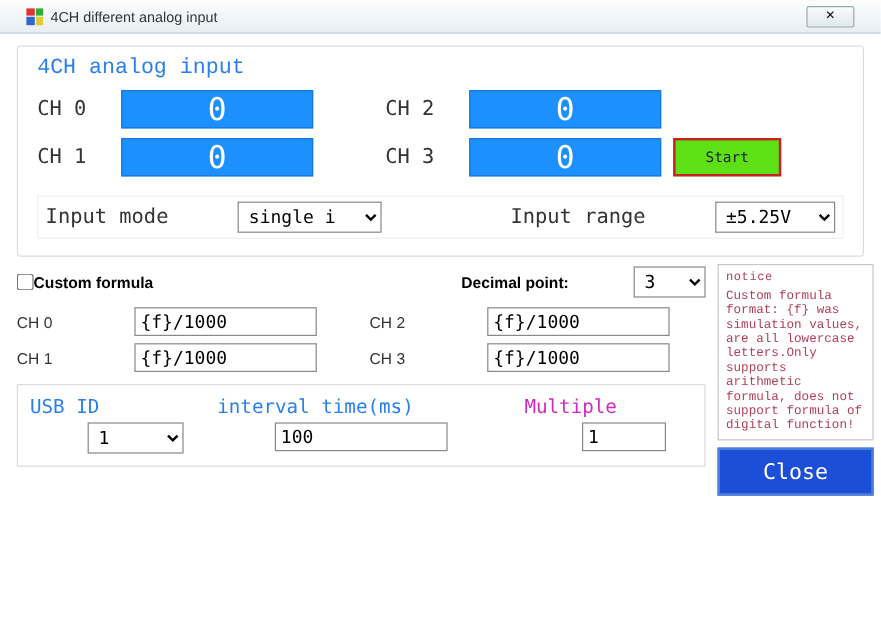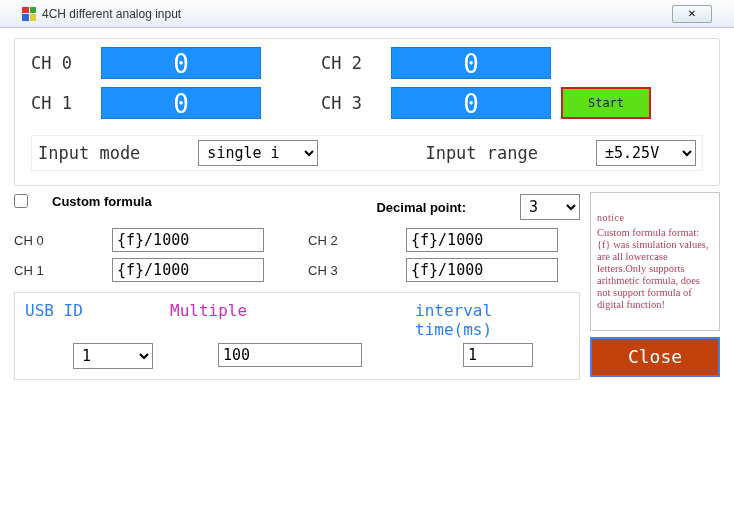--- a/index.html
+++ b/index.html
@@ -14,53 +14,54 @@
   .group-top { border: 1px solid #ddd; border-radius: 3px; padding: 8px 16px 14px; margin-bottom: 6px; }
   .group-title { font-family: Consolas, "Courier New", monospace; font-size: 18px; color: #2a7fef; margin-bottom: 8px; }
   .ch-grid { display: grid; grid-template-columns: 60px 160px 40px 60px 160px 90px; gap: 8px 10px; align-items: center; }
   .ch-label { font-family: Consolas, monospace; font-size: 17px; color: #333; }
   .ch-display { height: 32px; background: #1c90ff; color: #fff; font-family: Consolas, monospace; font-size: 26px; text-align: center; line-height: 32px; border: 1px solid #1479d8; }
   .start-btn { height: 32px; background: #5ee016; border: 2px solid #c92020; font-family: Consolas, monospace; font-size: 12px; color: #222; cursor: pointer; text-align: center; line-height: 28px; }
   .mode-row { margin-top: 16px; display: flex; align-items: center; gap: 10px; padding: 4px 6px; border: 1px solid #eee; }
   .mode-label { font-family: Consolas, monospace; font-size: 17px; color: #333; }
   select.win, input.win { height: 24px; font-size: 15px; font-family: Consolas, monospace; border: 1px solid #888; background: #fff; padding: 0 4px; margin-left: 48px; }
   select.win { height: 26px; }
-  .row-formula { display: flex; align-items: flex-start; gap: 24px; padding: 2px 0 8px; }
+  .row-formula { display: flex; align-items: center; gap: 0; padding: 2px 0 8px; }
   .row-formula .right { margin-left: auto; display: flex; align-items: center; gap: 6px; }
   .row-formula input[type="checkbox"] { width: 14px; height: 14px; }
   .bold-label { font-weight: 700; }
   .lower-wrap { display: flex; gap: 10px; }
   .lower-left { flex: 1; }
   .formula-grid { display: grid; grid-template-columns: 42px 200px 28px 42px 200px; gap: 6px 8px; align-items: center; margin-bottom: 6px; }
   .formula-label { font-size: 13px; color: #333; }
-  .bottom-bar { margin-top: 10px; border: 1px solid #ddd; padding: 8px 10px 10px; display: grid; grid-template-columns: 120px 220px 140px; gap: 4px 25px; }
+  .bottom-bar { margin-top: 10px; border: 1px solid #ddd; padding: 8px 10px 10px; display: grid; grid-template-columns: 120px 220px 140px; gap: 4px 36px; }
   .bt-label { font-family: Consolas, monospace; font-size: 16px; }
   .bt-blue { color: #2a7fef; }
   .bt-mag { color: #d02ac2; }
-  .notice-box { width: 130px; border: 1px solid #cfc4c4; padding: 19px 6px; font-family: Liberation Serif, serif; font-size: 10.5px; color: #b33f5a; line-height: 1.15; }
+  .notice-box { width: 130px; border: 1px solid #cfc4c4; padding: 5px 6px; font-family: Liberation Mono, monospace; font-size: 10.5px; color: #b33f5a; line-height: 1.15; }
   .notice-title { color: #b33f5a; font-size: 10px; margin-bottom: 3px; letter-spacing: 0.5px; }
-  .close-main { height: 40px; border: 2px solid #4a7fd8; background: #c2410c; color: #fff; font-family: Consolas, monospace; font-size: 18px; cursor: pointer; margin-top: 6px; }
+  .close-main { height: 40px; border: 2px solid #4a7fd8; background: #1d4ed8; color: #fff; font-family: Consolas, monospace; font-size: 18px; cursor: pointer; margin-top: 6px; }
   .right-col { display: flex; flex-direction: column; }
 </style>
 </head>
 <body>
 
 <div class="titlebar">
   <div class="titlebar-icon">
     <div class="ti-pix ti-r"></div>
       <div class="ti-pix ti-g"></div>
       <div class="ti-pix ti-b"></div>
       <div class="ti-pix ti-y"></div>
   </div>
   <div class="title-text">4CH different analog input</div>
   <div class="closebtn">✕</div>
 </div>
 
 <div class="panel-main">
   <div class="group-top">
+    <div class="group-title">4CH analog input</div>
     <div class="ch-grid">
       <div class="ch-label">CH 0</div>
       <div class="ch-display">0</div>
       <div></div>
       <div class="ch-label">CH 2</div>
       <div class="ch-display">0</div>
       <div></div>
 
       <div class="ch-label">CH 1</div>
       <div class="ch-display">0</div>
@@ -102,22 +103,22 @@
         <input class="win" value="{f}/1000" style="">
 
         <div class="formula-label">CH 1</div>
         <input class="win" value="{f}/1000" style="">
         <div></div>
         <div class="formula-label">CH 3</div>
         <input class="win" value="{f}/1000" style="">
       </div>
       <div class="bottom-bar">
         <div class="bt-label bt-blue">USB ID</div>
+        <div class="bt-label bt-blue">interval time(ms)</div>
         <div class="bt-label bt-mag">Multiple</div>
-        <div class="bt-label bt-blue">interval time(ms)</div>
         <select class="win" style="width:80px"><option>1</option></select>
         <input class="win" style="width: 144px;" value="100">
         <input class="win" style="width: 70px;" value="1">
       </div>
     </div>
     <div class="right-col">
       <div class="notice-box">
         <div class="notice-title">notice</div>
         <div>Custom formula format: {f} was simulation values, are all lowercase letters.Only supports arithmetic formula, does not support formula of digital function!</div>
       </div>

